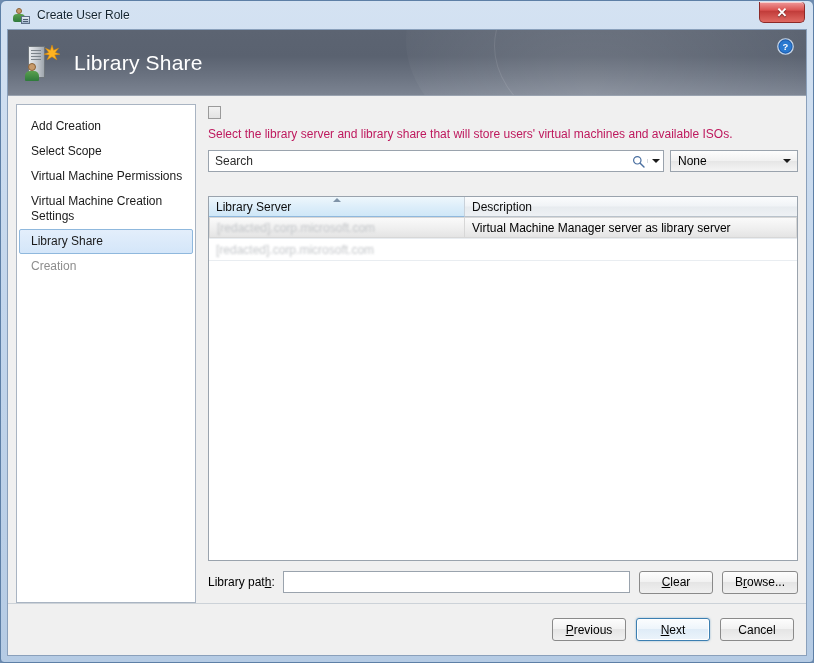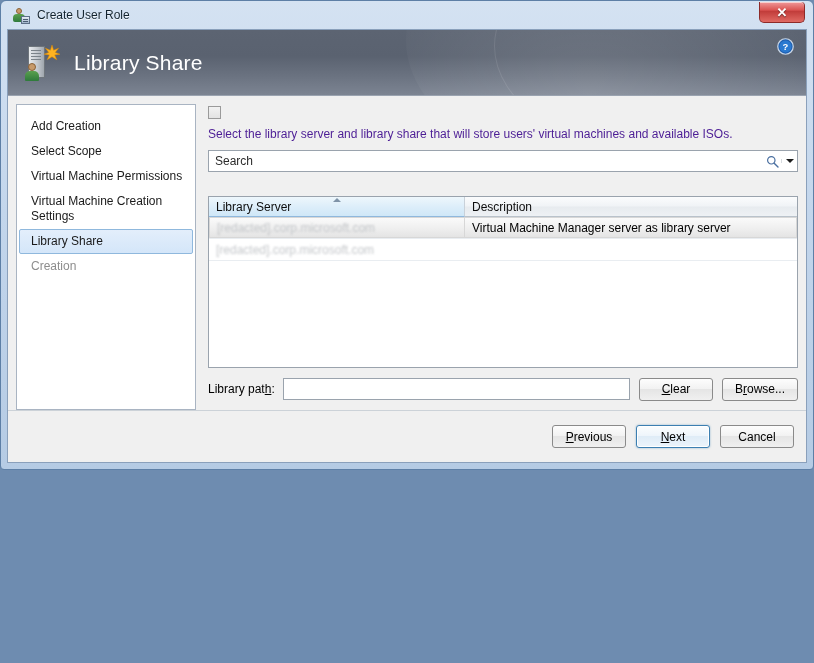--- a/index.html
+++ b/index.html
@@ -10,21 +10,21 @@
     font-family: "Liberation Sans", sans-serif;
     font-size: 12px;
     background: #6e8cb0;
     overflow: hidden;
   }
 
   
   .window {
     position: absolute;
     left: 0; top: 0;
-    width: 814px; height: 470px;
+    width: 814px; height: 663px;
     background: linear-gradient(180deg,#d4e2f2 0%,#c3d6ec 45%,#b5cbe4 100%);
     border: 1px solid #5d7fa6;
     border-radius: 6px 6px 4px 4px;
     padding: 0 6px 6px 6px;
     display: flex;
     flex-direction: column;
   }
 
   
   .titlebar {
@@ -228,21 +228,21 @@
     flex: 0 0 13px;
     background: linear-gradient(180deg,#f2f2f2,#e3e3e3);
     border: 1px solid #9a9a9a;
     margin-right: 7px;
   }
   .check-label { font-size: 12px; color: #000; }
   .check-label u { text-decoration: underline; }
 
   .desc-line {
     font-size: 12px;
-    color: #4c1d95;
+    color: #be185d;
     margin-bottom: 9px;
   }
 
   
   .search-row {
     display: flex;
     align-items: stretch;
     margin-bottom: 24px;
     height: 22px;
   }
@@ -492,20 +492,24 @@
             <span class="search-placeholder">Search</span>
             <span class="search-icon">
               <svg width="13" height="13" viewBox="0 0 13 13">
                 <circle cx="5.3" cy="5.3" r="3.7" fill="none" stroke="#4a6fa0" stroke-width="1.2"></circle>
                 <line x1="8.2" y1="8.2" x2="12" y2="12" stroke="#4a6fa0" stroke-width="1.4" stroke-linecap="round"></line>
               </svg>
             </span>
             <span class="search-caret">
               <span class="caret-down"></span>
             </span>
+          </div>
+          <div class="filter-combo">
+            <span class="filter-value">None</span>
+            <span class="caret-down"></span>
           </div>
         </div>
 
         <div class="table-wrap">
           <div class="thead">
             <div class="th c1 sorted">
               <span class="sort-arrow"></span>
               <span>Library Server</span>
             </div>
             <div class="th c2">

